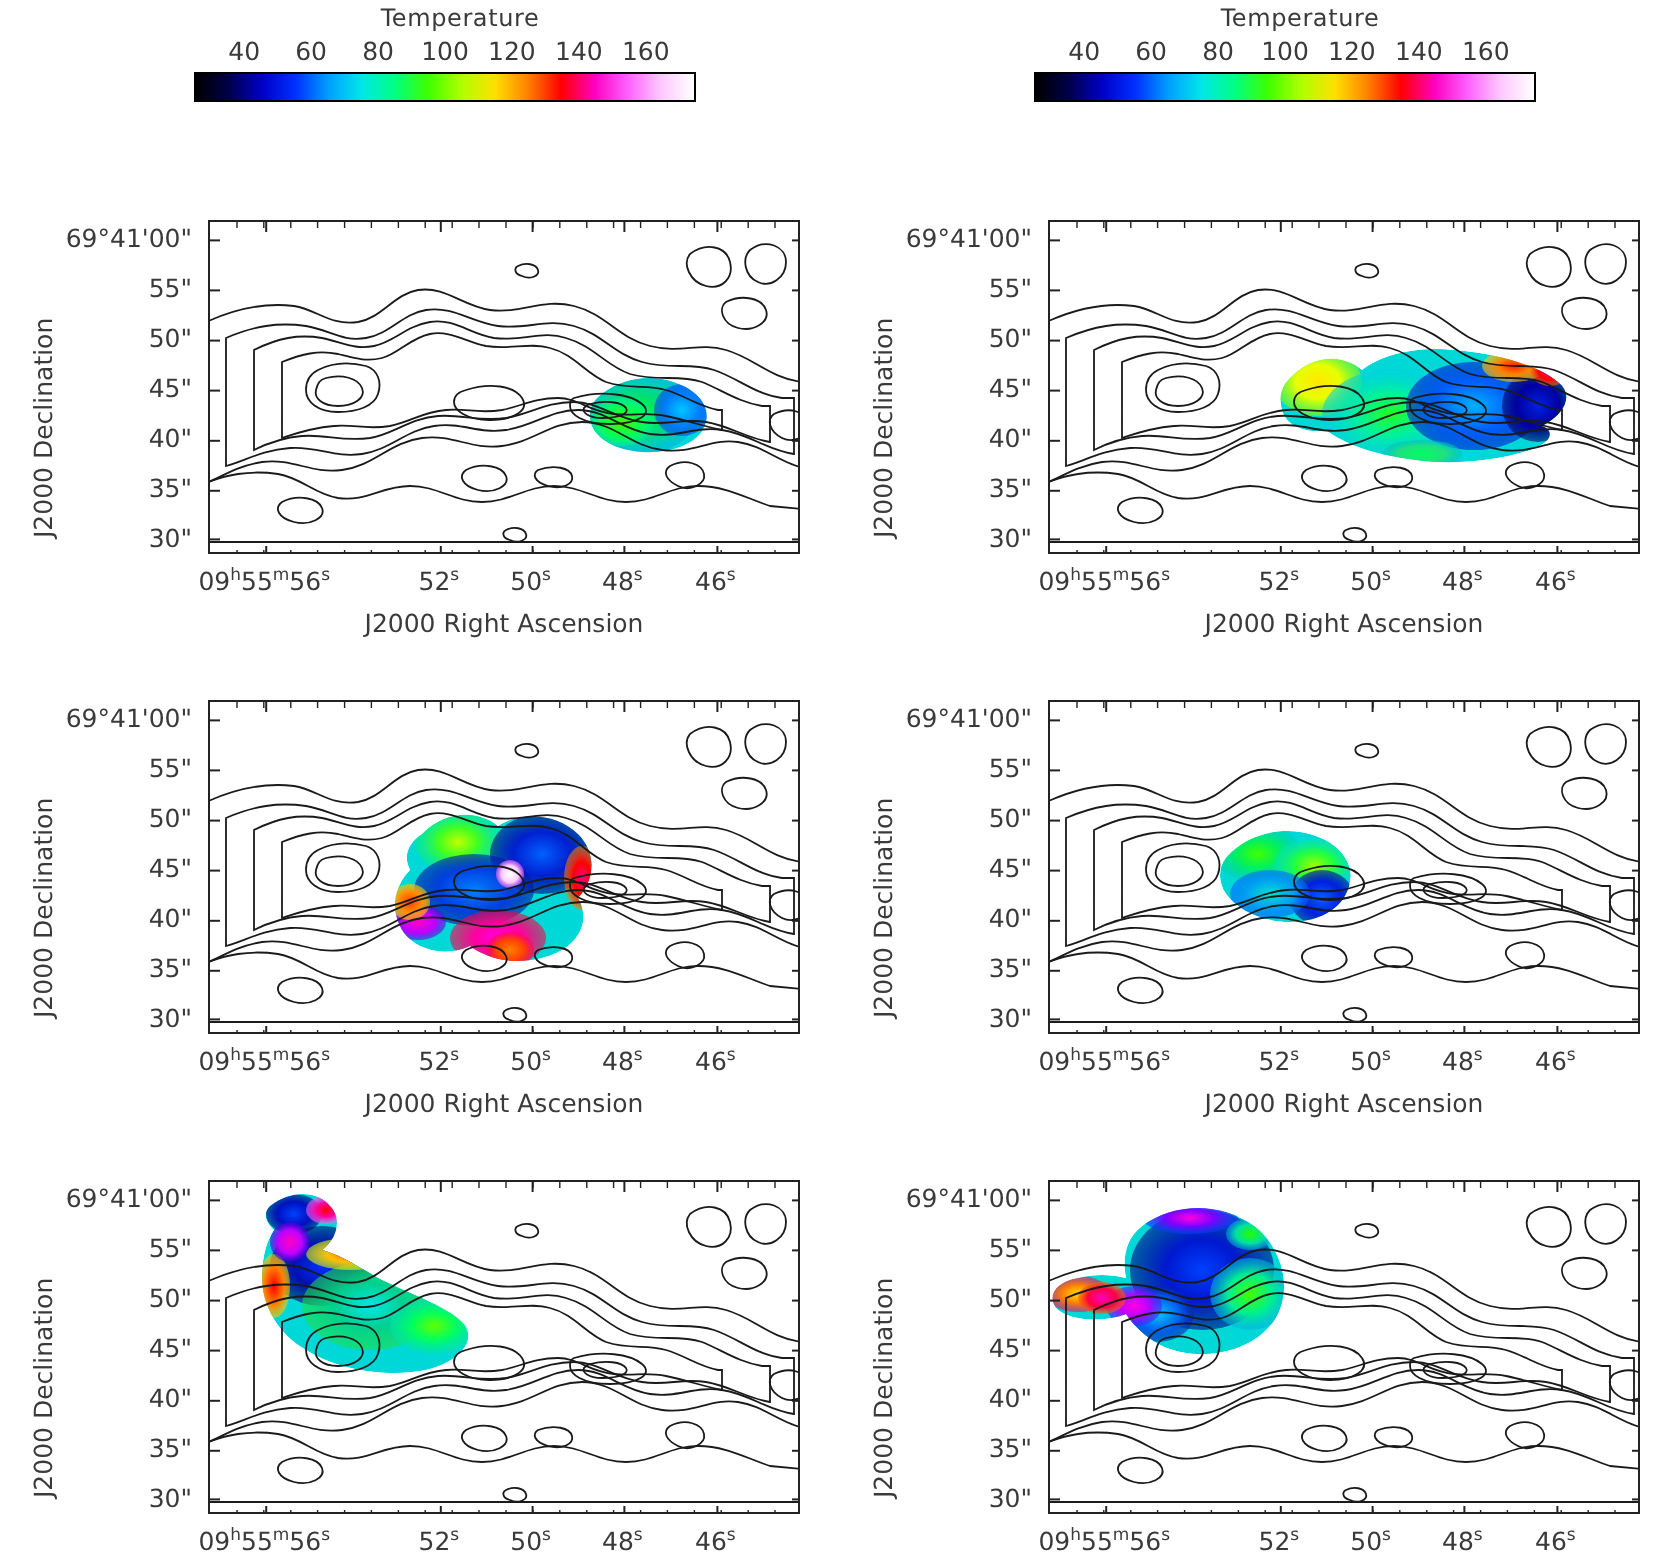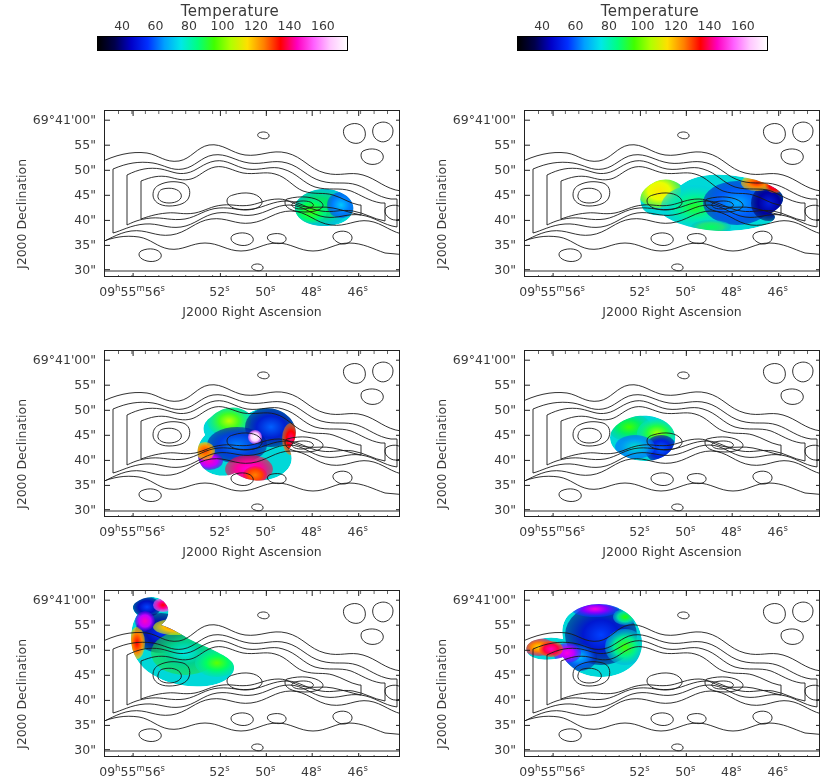--- a/index.html
+++ b/index.html
@@ -10,21 +10,21 @@
     color:#333333;
     overflow:hidden;
     position:relative;
   }
   .figure{position:absolute;left:0;top:0;width:830px;height:779px;}
 
   
   .cbar-block{position:absolute;width:290px;height:56px;}
   .cbar-title{
     position:absolute;left:0;top:0;width:290px;text-align:center;
-    font-size:15px;letter-spacing:.3px;color:#3a3a3a;
+    font-size:12px;letter-spacing:.3px;color:#3a3a3a;
   }
   .cbar-ticks{position:absolute;left:0;top:16px;width:290px;height:16px;}
   .cbar-ticks span{
     position:absolute;font-size:12.5px;color:#3a3a3a;
     transform:translateX(-50%);white-space:nowrap;
   }
   .cbar-bar{
     position:absolute;top:34px;height:15px;
     border:1px solid #000000;
     box-sizing:border-box;

